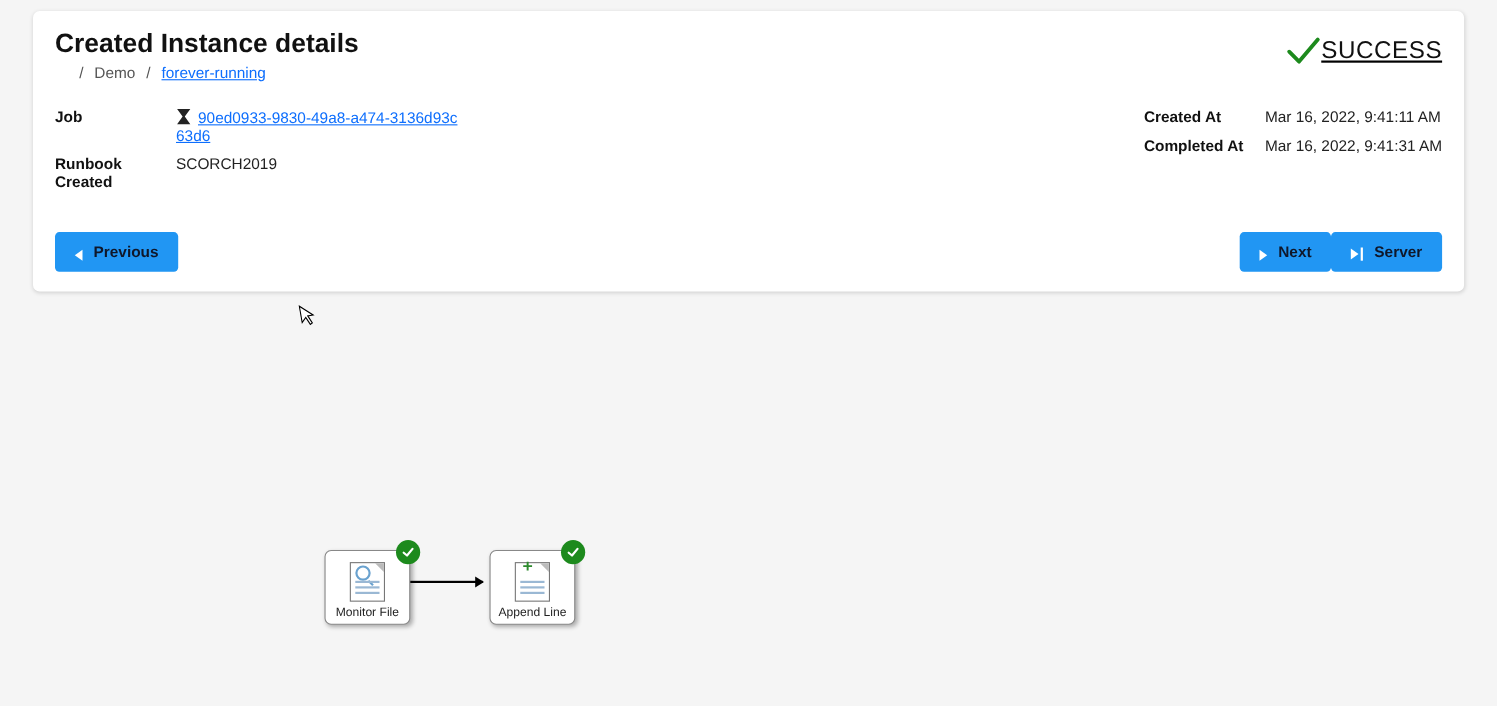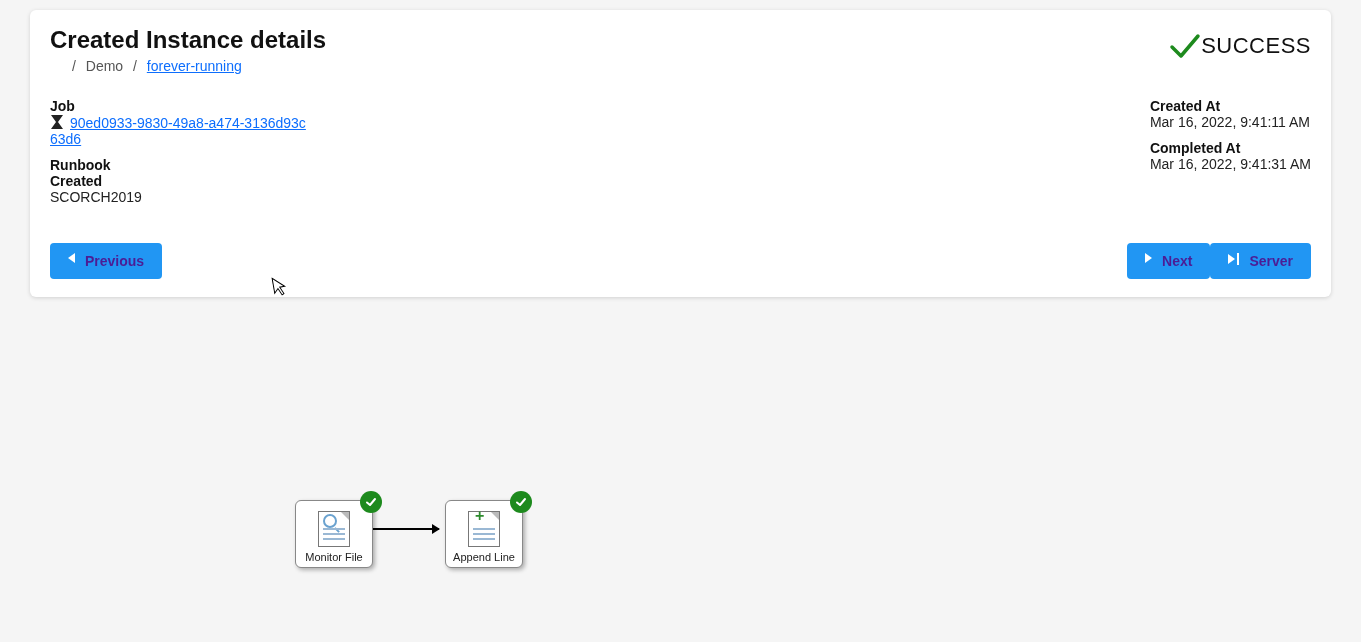--- a/index.html
+++ b/index.html
@@ -35,61 +35,62 @@
     font-size: 14px;
     color: #555;
     margin-left: 16px;
   }
   .breadcrumb .sep { margin: 0 6px; color: #555; }
   .breadcrumb a { color: #0d6efd; text-decoration: underline; }
   .status-block {
     display: flex;
     align-items: center;
     padding-top: 6px;
+    text-decoration: underline;
   }
   .status-text {
     font-size: 22px;
     letter-spacing: 0.5px;
     color: #111;
   }
   .checkmark-large {
     width: 32px; height: 28px;
   }
   .details-row {
     display: flex;
     justify-content: space-between;
     margin-top: 24px;
   }
   .details-left, .details-right { }
-  .kv { display: flex; margin-bottom: 10px; font-size: 14px; flex-direction: column; }
+  .kv { display: flex; margin-bottom: 10px; font-size: 14px; }
   .kv .label { width: 110px; font-weight: 700; color: #111; }
   .kv .value { color: #222; max-width: 260px; }
   .kv .value a { color: #0d6efd; text-decoration: underline; word-break: break-all; }
   .hourglass-icon {
     display: inline-block;
     width: 14px; height: 16px;
     margin-right: 6px;
     vertical-align: -2px;
   }
   .buttons-row {
     display: flex;
     justify-content: space-between;
     margin-top: 28px;
   }
   .btn {
     background: #2196f3;
-    color: #4c1d95;
+    color: #0f172a;
     border: none;
     border-radius: 4px;
     padding: 10px 18px;
     font-size: 14px;
     font-weight: 600;
     cursor: pointer;
     display: inline-flex;
-    align-items: flex-start;
+    align-items: flex-end;
     gap: 10px;
   }
   .btn-group-right { display: flex; }
   .tri-left {
     width: 0; height: 0;
     border-top: 5px solid transparent;
     border-bottom: 5px solid transparent;
     border-right: 7px solid #fff;
   }
   .tri-right {

